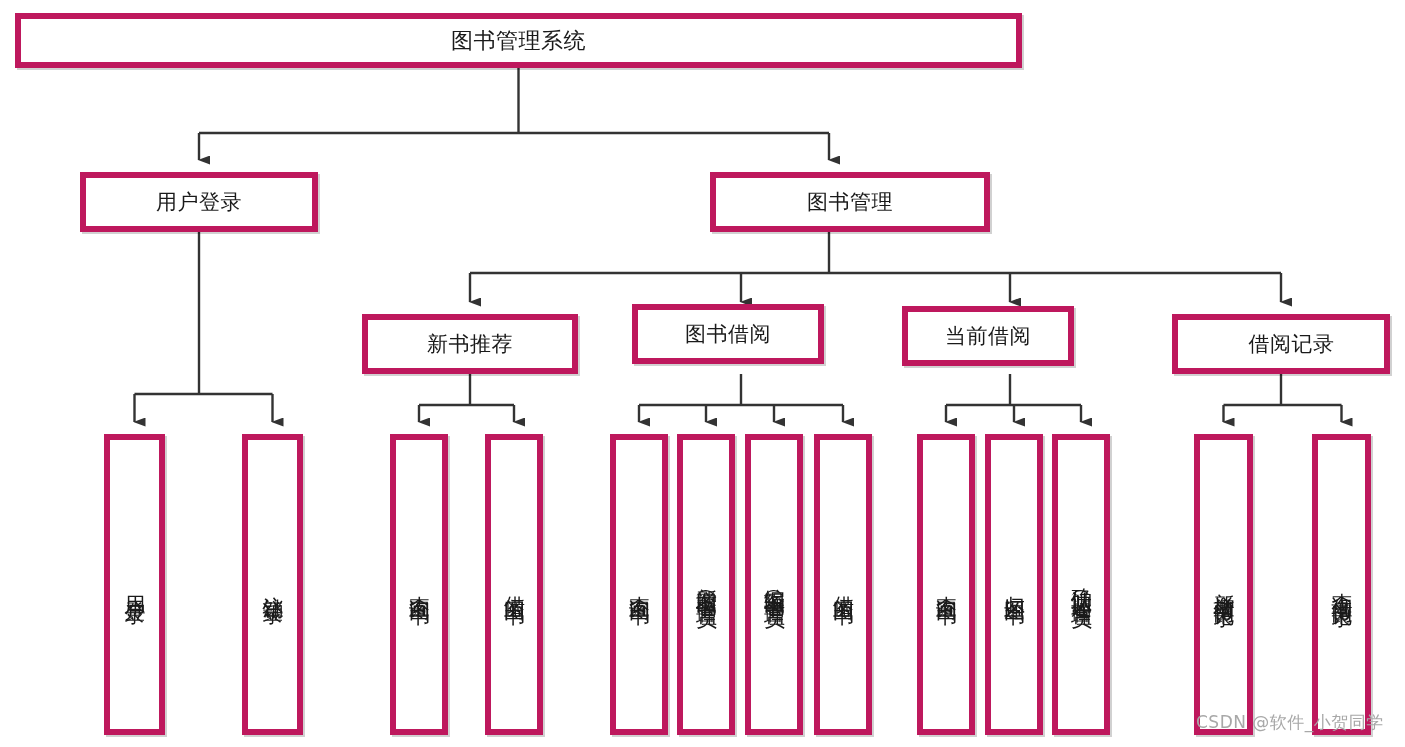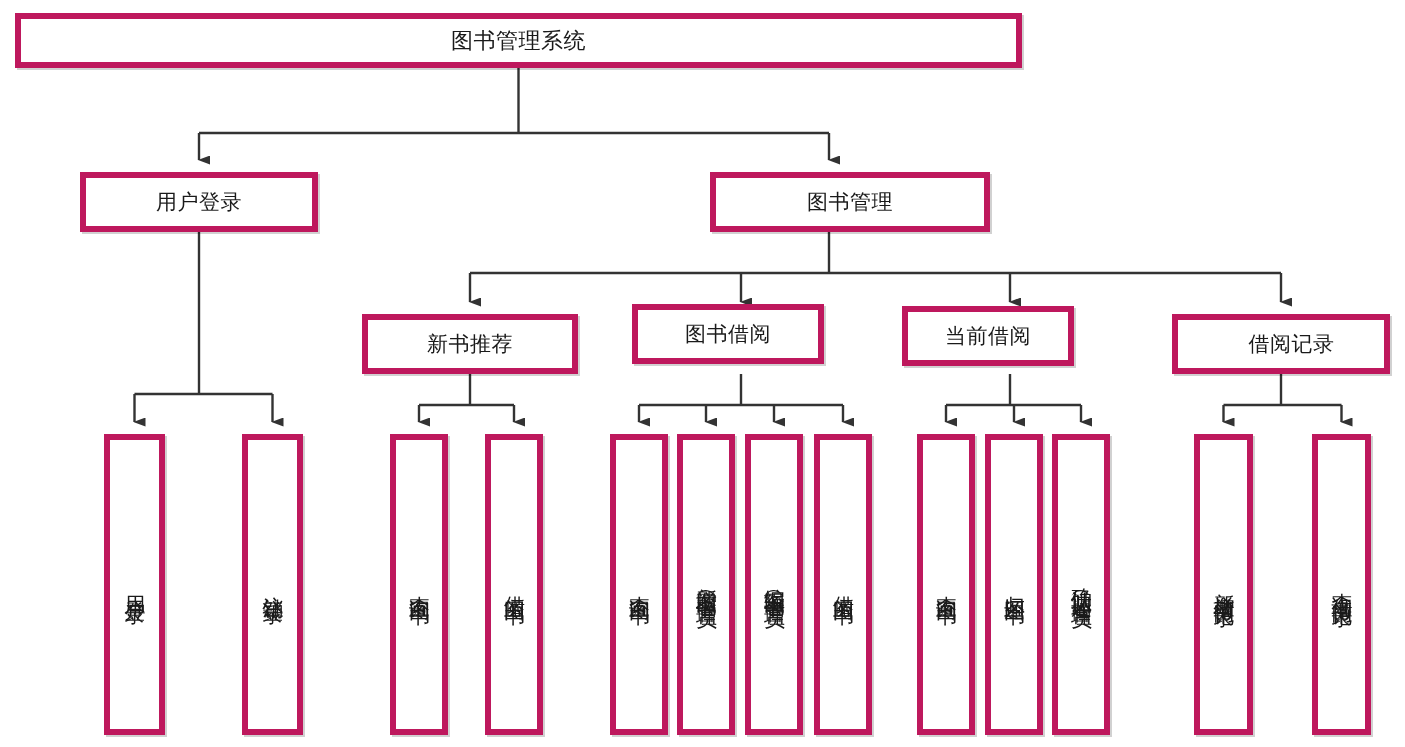--- a/index.html
+++ b/index.html
@@ -174,14 +174,15 @@
         <span class="label">确认归还（管理员）</span>
       </div>
       <div class="node vertical" style="left: 1194px; top: 434px; width: 59px; height: 301px;">
         <span class="label">新增借阅记录</span>
       </div>
       <div class="node vertical" style="left: 1312px; top: 434px; width: 59px; height: 301px;">
         <span class="label">查询借阅记录</span>
       </div>
     </div>
 
+  <div class="watermark" style="left:1196px; top:711px;">CSDN @软件_小贺同学</div>
 
 </div>
 
 </body></html>

